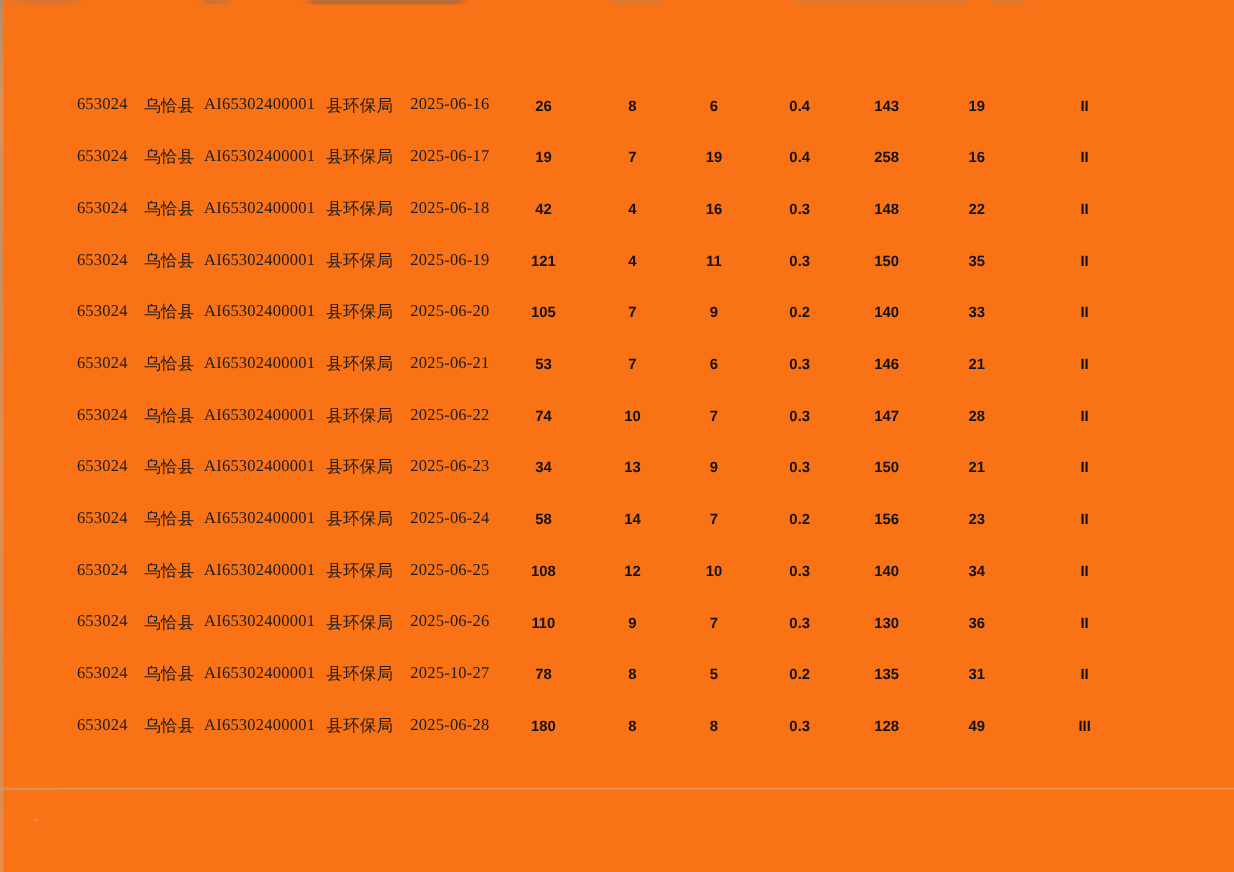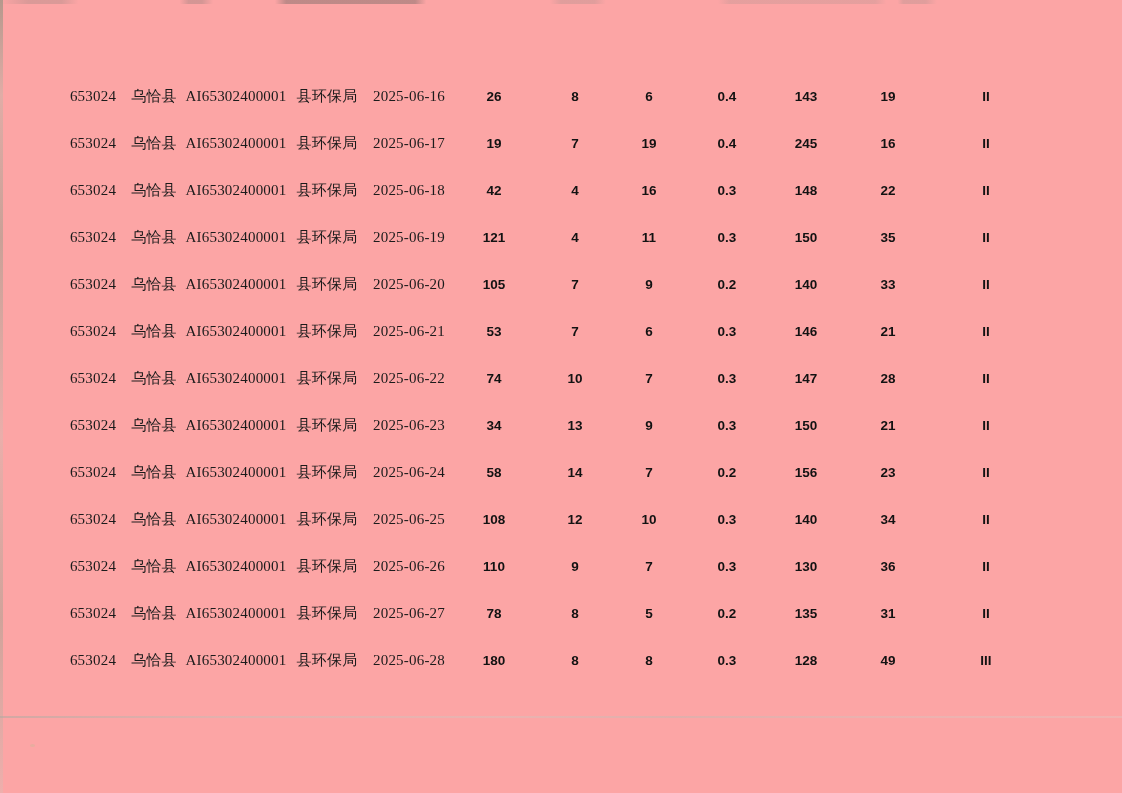--- a/index.html
+++ b/index.html
@@ -4,21 +4,21 @@
 <style>
   html, body {
     margin: 0;
     padding: 0;
     background: #ffffff;
   }
   .page {
     position: relative;
     width: 1122px;
     height: 793px;
-    background: #fca5a5;
+    background: #f97316;
     overflow: hidden;
     font-family: "Liberation Serif", "DejaVu Serif", serif;
   }
 
   
   .scan-edge-left {
     position: absolute;
     left: 0; top: 0;
     width: 3px; height: 100%;
     background: linear-gradient(180deg,
@@ -131,21 +131,21 @@
       <div class="row" style="top: 119px;">
         <span class="cell col-0 serif">653024</span>
         <span class="cell col-1 serif">乌恰县</span>
         <span class="cell col-2 serif">AI65302400001</span>
         <span class="cell col-3 serif">县环保局</span>
         <span class="cell col-4 serif">2025-06-17</span>
         <span class="cell col-5 num">19</span>
         <span class="cell col-6 num">7</span>
         <span class="cell col-7 num">19</span>
         <span class="cell col-8 num">0.4</span>
-        <span class="cell col-9 num">245</span>
+        <span class="cell col-9 num">258</span>
         <span class="cell col-10 num">16</span>
         <span class="cell col-11 num">II</span>
       </div>
       <div class="row" style="top: 166px;">
         <span class="cell col-0 serif">653024</span>
         <span class="cell col-1 serif">乌恰县</span>
         <span class="cell col-2 serif">AI65302400001</span>
         <span class="cell col-3 serif">县环保局</span>
         <span class="cell col-4 serif">2025-06-18</span>
         <span class="cell col-5 num">42</span>
@@ -266,21 +266,21 @@
         <span class="cell col-8 num">0.3</span>
         <span class="cell col-9 num">130</span>
         <span class="cell col-10 num">36</span>
         <span class="cell col-11 num">II</span>
       </div>
       <div class="row" style="top: 589px;">
         <span class="cell col-0 serif">653024</span>
         <span class="cell col-1 serif">乌恰县</span>
         <span class="cell col-2 serif">AI65302400001</span>
         <span class="cell col-3 serif">县环保局</span>
-        <span class="cell col-4 serif">2025-06-27</span>
+        <span class="cell col-4 serif">2025-10-27</span>
         <span class="cell col-5 num">78</span>
         <span class="cell col-6 num">8</span>
         <span class="cell col-7 num">5</span>
         <span class="cell col-8 num">0.2</span>
         <span class="cell col-9 num">135</span>
         <span class="cell col-10 num">31</span>
         <span class="cell col-11 num">II</span>
       </div>
       <div class="row" style="top: 636px;">
         <span class="cell col-0 serif">653024</span>

